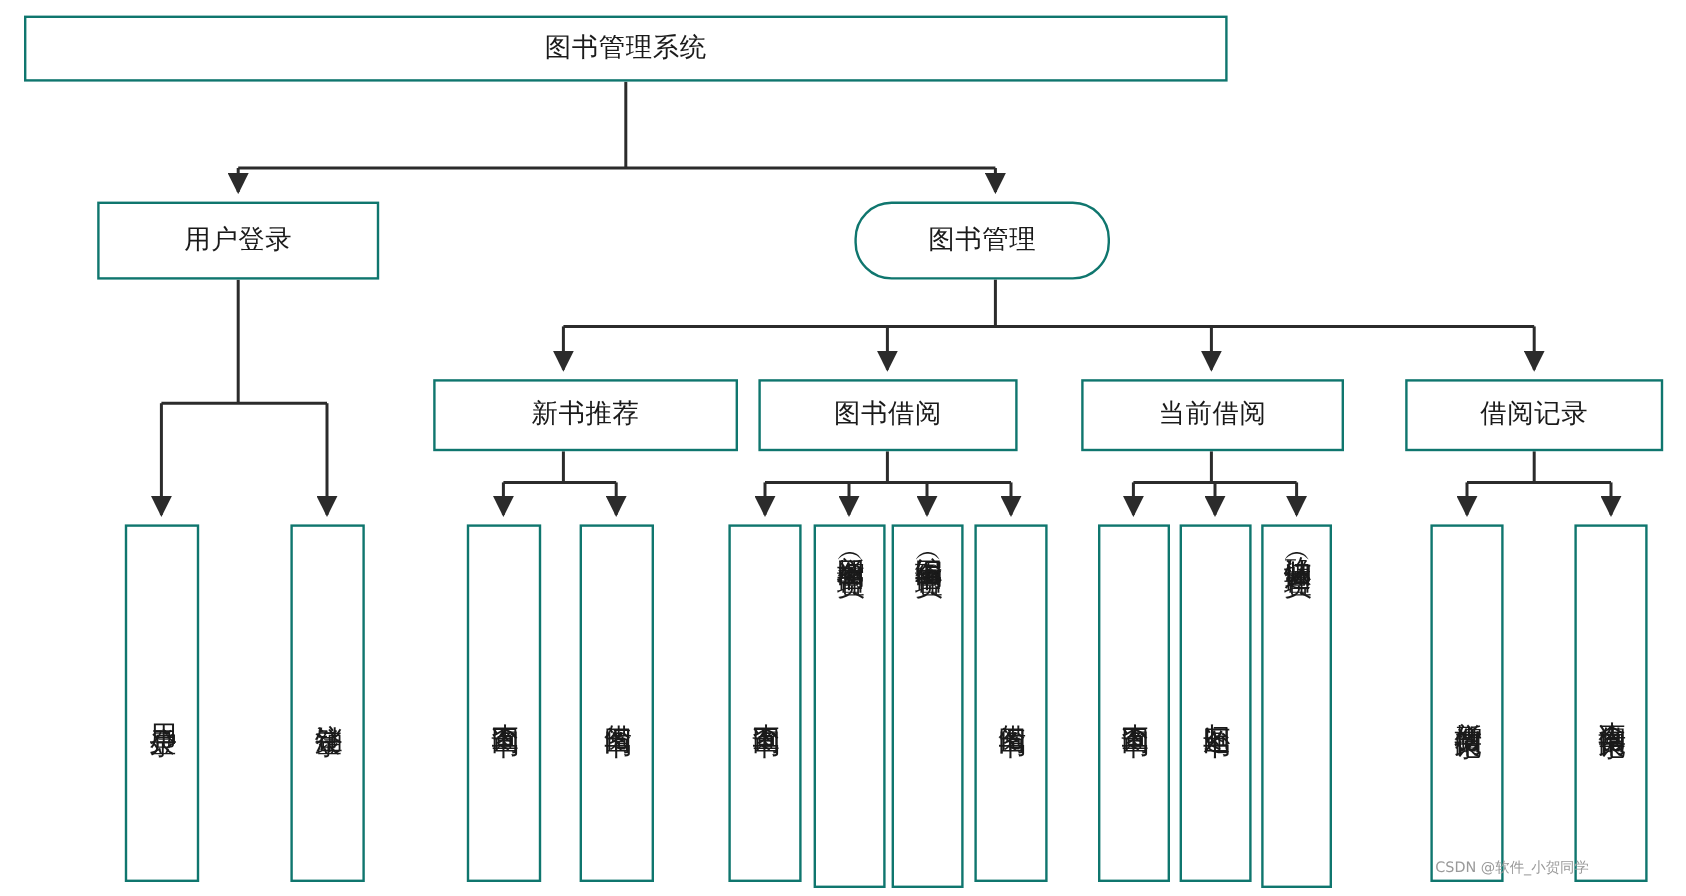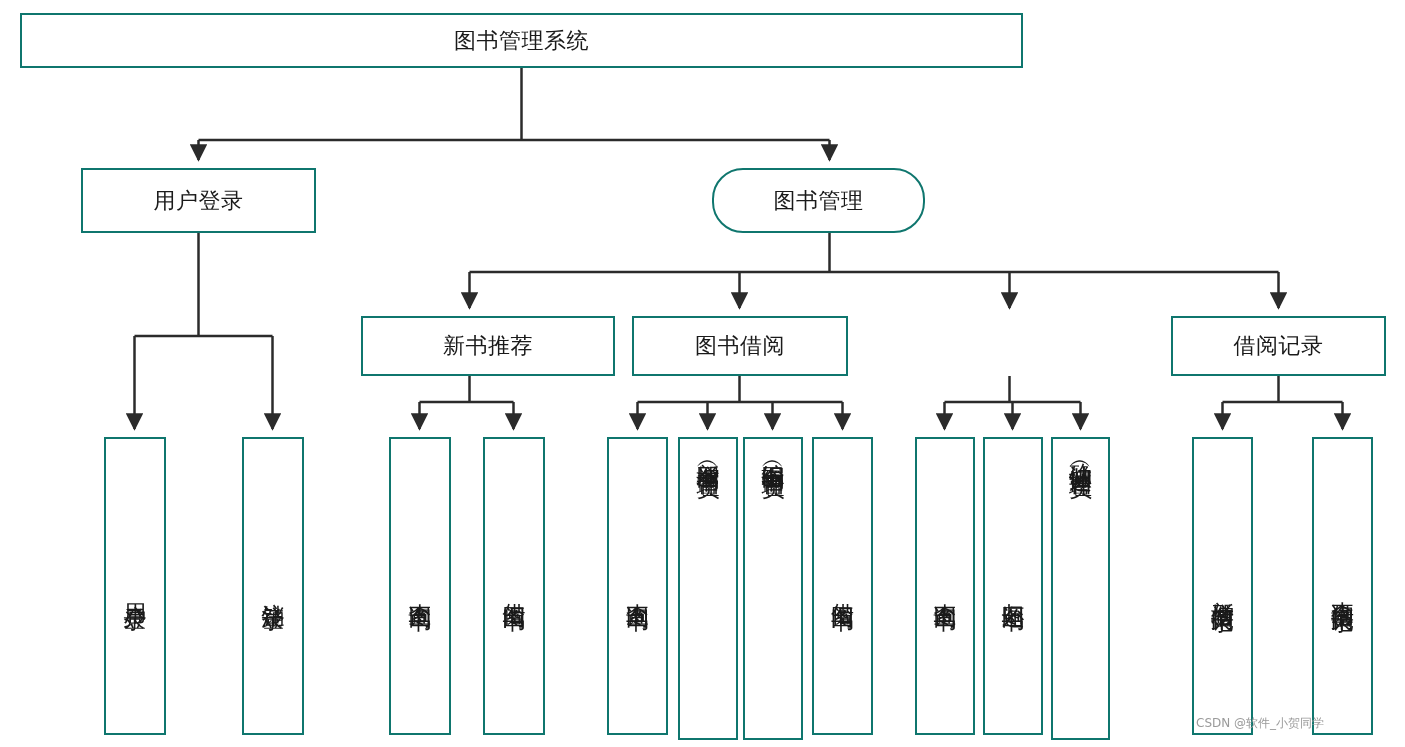--- a/index.html
+++ b/index.html
@@ -135,20 +135,23 @@
   <div class="node horiz" style="left:712px;top:168px;width:213px;height:65px;border-radius:31px;">
     <span class="label">图书管理</span>
   </div>
 
   <div class="node horiz" style="left:361px;top:316px;width:254px;height:60px;">
     <span class="label">新书推荐</span>
   </div>
   <div class="node horiz" style="left:632px;top:316px;width:216px;height:60px;">
     <span class="label">图书借阅</span>
   </div>
+  <div class="node horiz" style="left:901px;top:316px;width:219px;height:60px;">
+    <span class="label">当前借阅</span>
+  </div>
   <div class="node horiz" style="left:1171px;top:316px;width:215px;height:60px;">
     <span class="label">借阅记录</span>
   </div>
 
   <div class="node vert mid" style="left:104px;top:437px;width:62px;height:298px;">
     <span class="label">用户登录</span>
   </div>
   <div class="node vert mid" style="left:242px;top:437px;width:62px;height:298px;">
     <span class="label">注销登录</span>
   </div>

